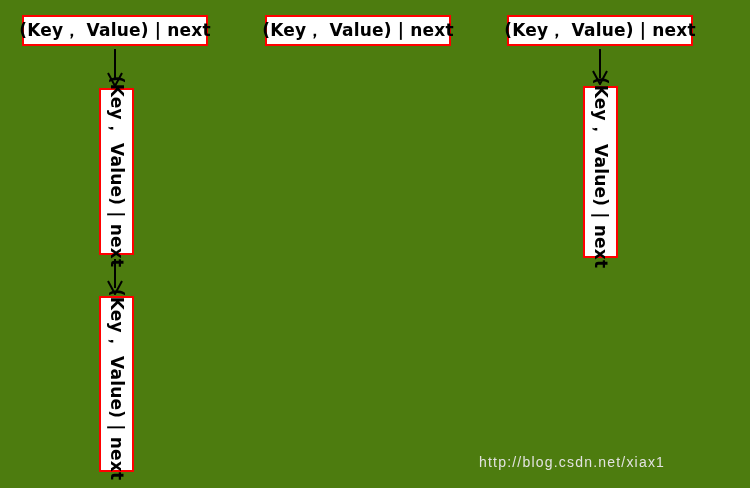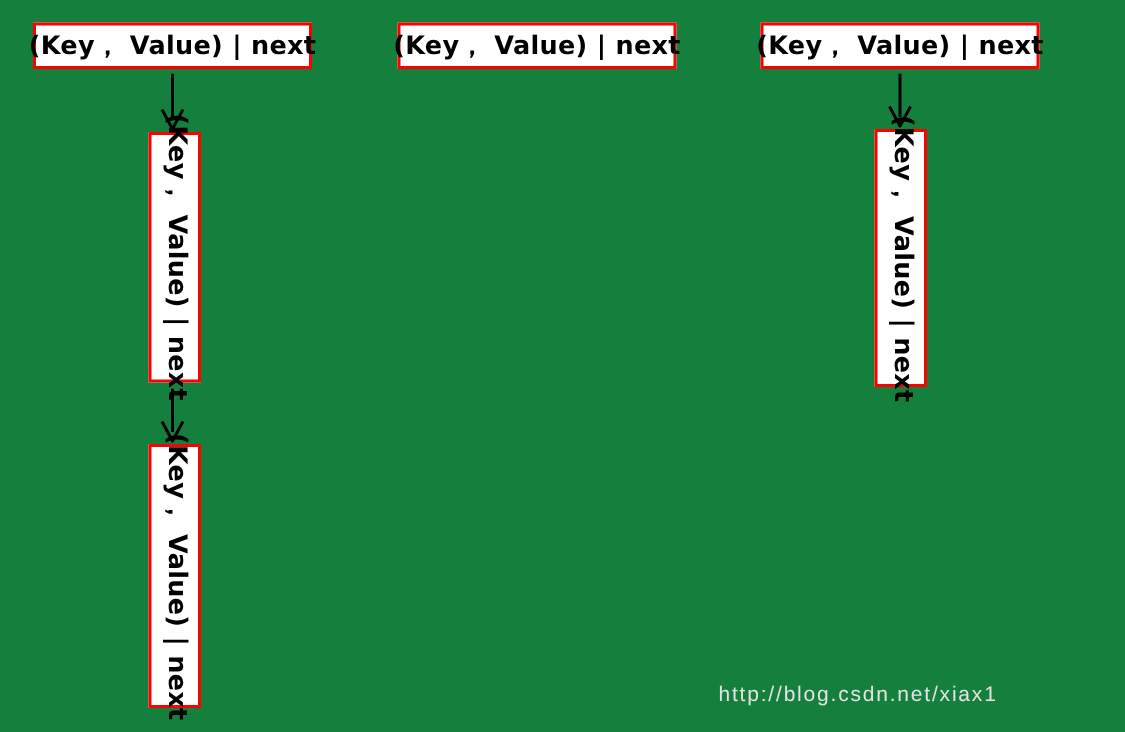--- a/index.html
+++ b/index.html
@@ -7,21 +7,21 @@
     padding: 0;
     background: #ffffff;
   }
   body {
     font-family: "DejaVu Sans", "Liberation Sans", sans-serif;
   }
   #canvas {
     position: relative;
     width: 750px;
     height: 488px;
-    background: #15803d;
+    background: #4d7c0f;
     overflow: hidden;
   }
 
   
   .node {
     position: absolute;
     box-sizing: border-box;
     border: 2px solid #ff0000;
     background: #ffffff;
     color: #000000;

